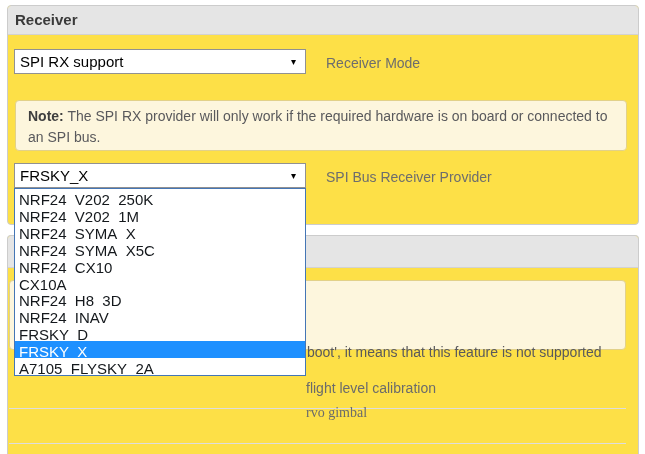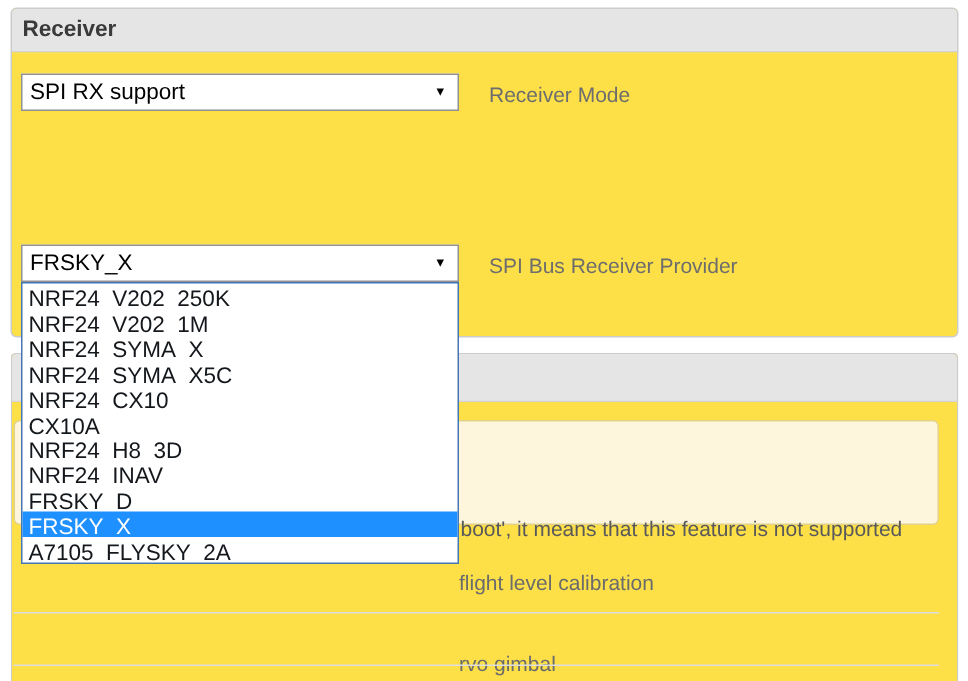--- a/index.html
+++ b/index.html
@@ -54,38 +54,41 @@
     <div class="panel-header">
       <span>Receiver</span>
     </div>
 
     <div class="select" style="left:6px;top:43px;">
       <span>SPI RX support</span>
       <span class="arrow">▾</span>
     </div>
     <div class="field-label" style="left:318px;top:48px;">Receiver Mode</div>
 
+    <div class="note note-receiver">
+      <b>Note:</b><span> The SPI RX provider will only work if the required hardware is on board or connected to an SPI bus.</span>
+    </div>
 
     <div class="select" style="left:6px;top:157px;">
       <span>FRSKY_X</span>
       <span class="arrow">▾</span>
     </div>
     <div class="field-label" style="left:318px;top:162px;">SPI Bus Receiver Provider</div>
   </section>
 
   <section class="panel panel-features">
     <div class="panel-header"></div>
 
     <div class="note note-features">
       <span class="frag" style="left:297px;top:32px;margin-top:29px;">boot', it means that this feature is not supported</span>
     </div>
 
     <span class="row-frag" style="left:298px;top:144px;">flight level calibration</span>
     <div class="row-divider" style="top:172px;"></div>
-    <span class="row-frag" style="left:298px;top:198px;">rvo gimbal</span>
+    <span class="row-frag" style="left:298px;top:169px;font-family:Liberation Serif, serif;">rvo gimbal</span>
     <div class="row-divider" style="top:207px;"></div>
   </section>
 
   <div class="listbox">
       <div class="option">NRF24_V202_250K</div>
       <div class="option">NRF24_V202_1M</div>
       <div class="option">NRF24_SYMA_X</div>
       <div class="option">NRF24_SYMA_X5C</div>
       <div class="option">NRF24_CX10</div>
       <div class="option">CX10A</div>

